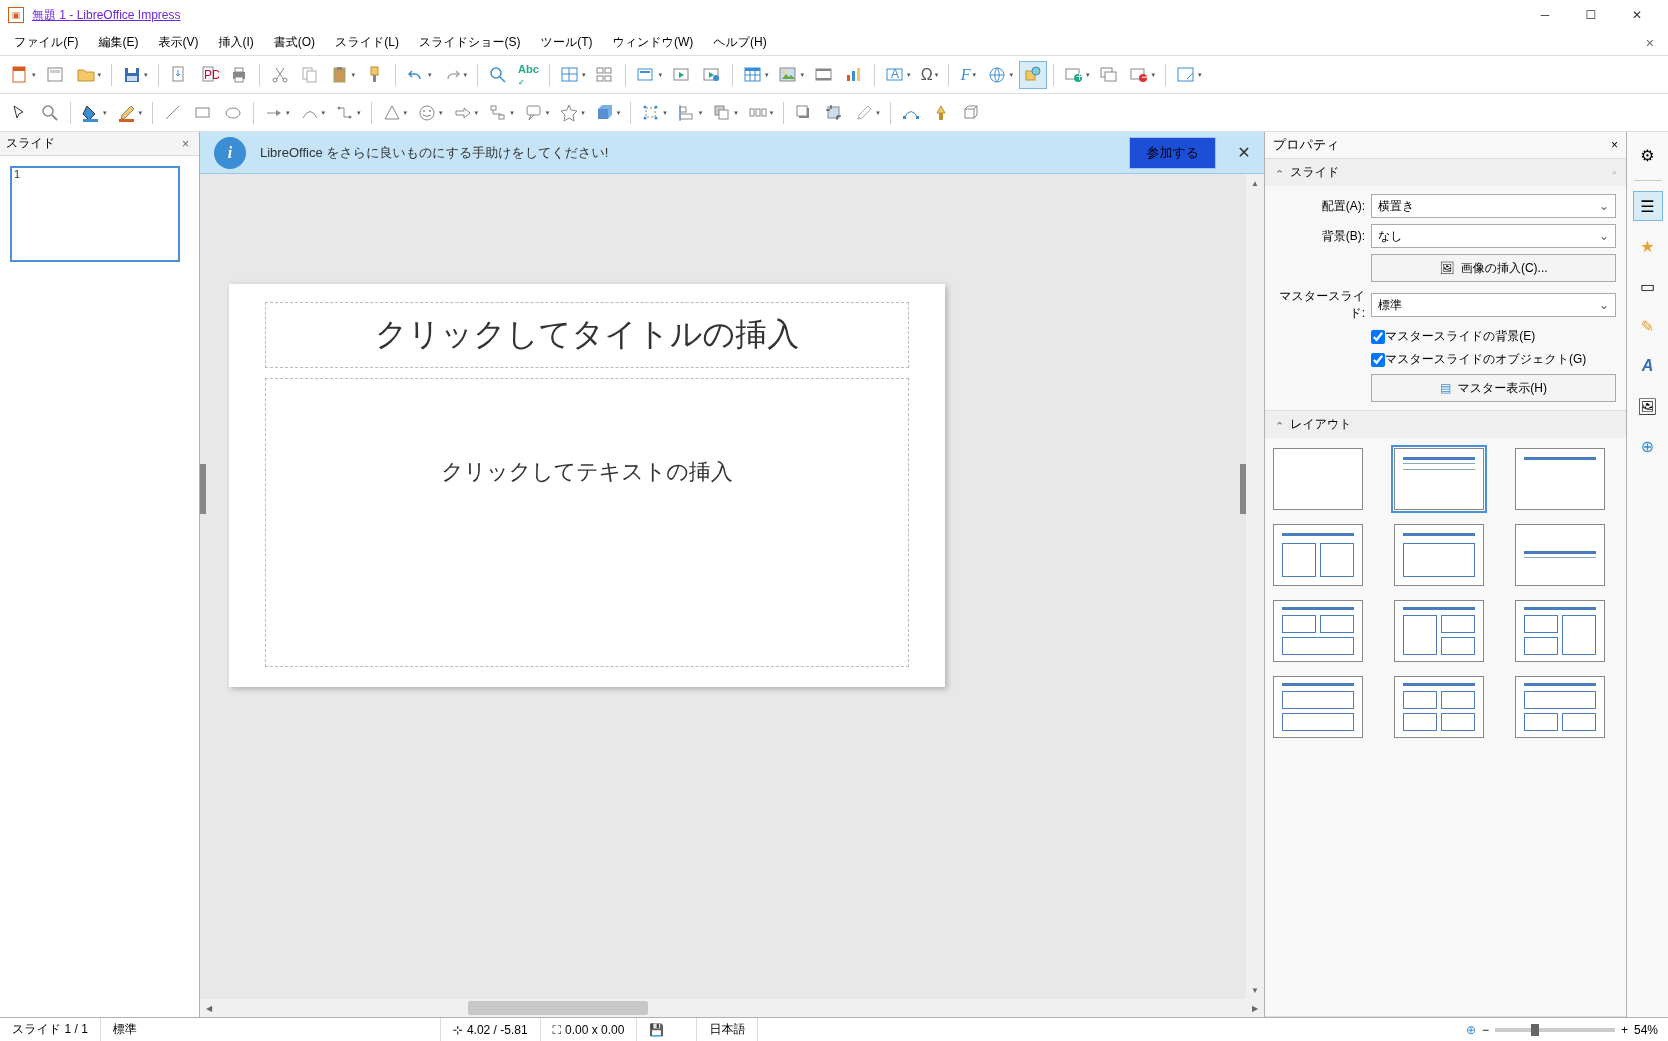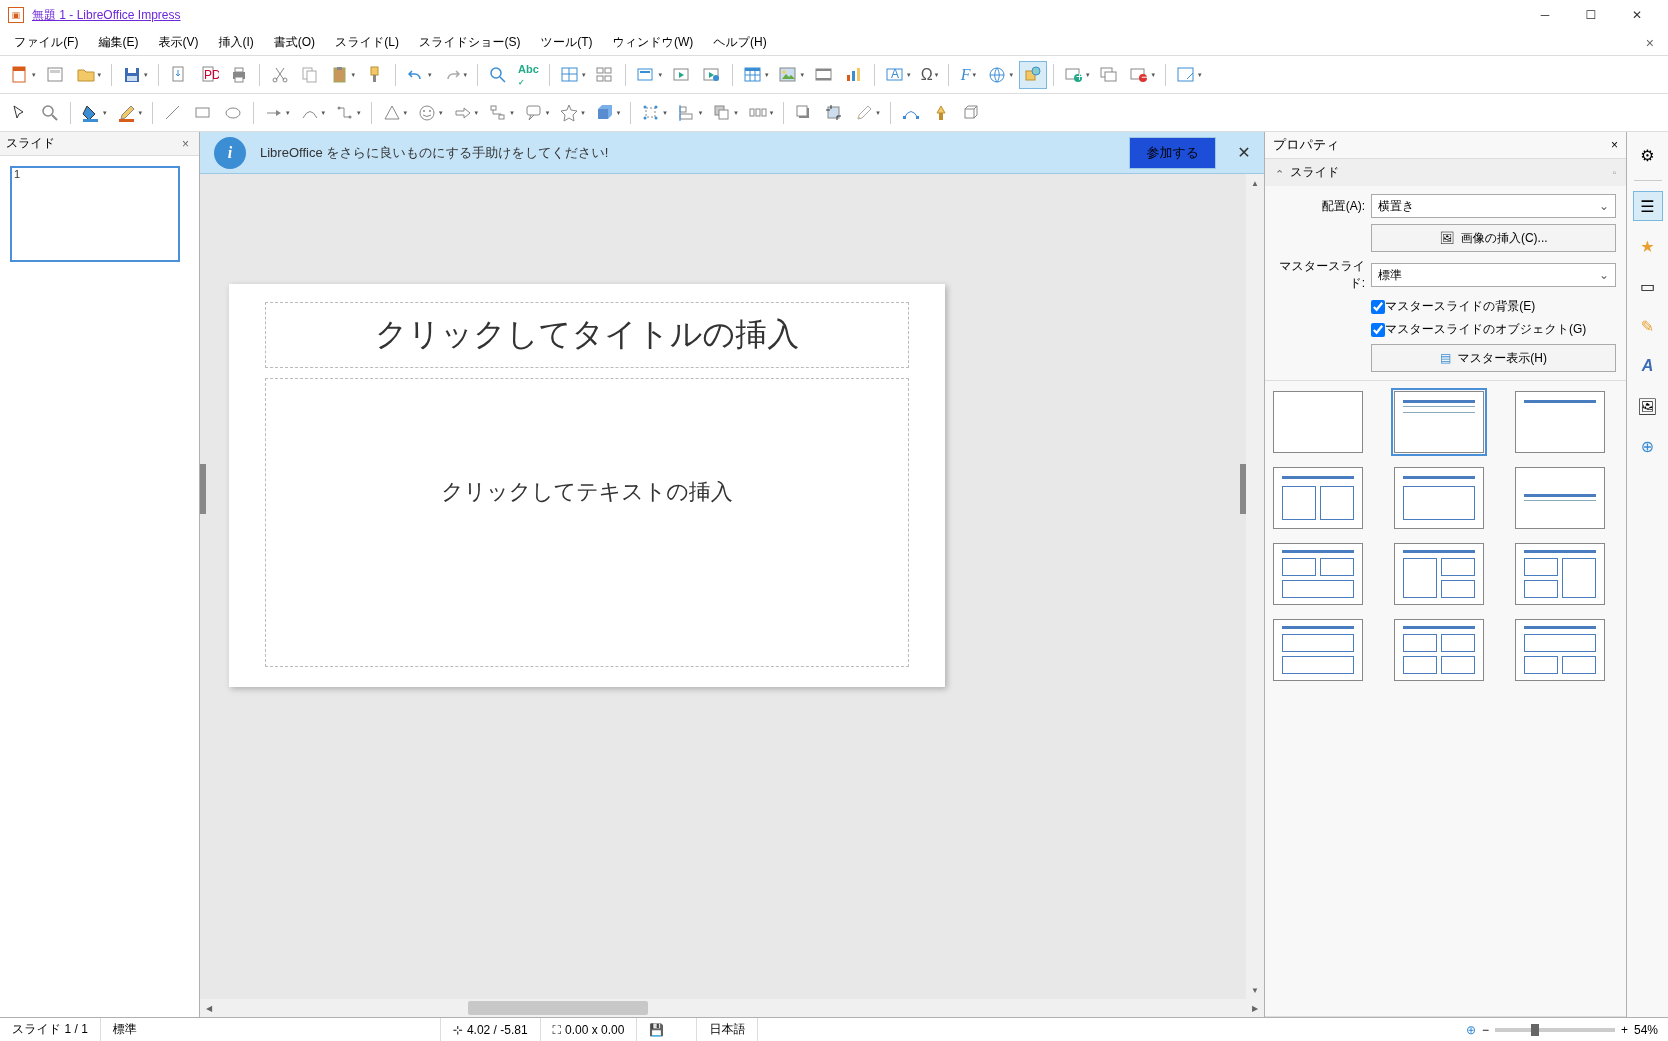--- a/index.html
+++ b/index.html
@@ -32,21 +32,21 @@
 .infobtn { padding:6px 16px; border:1px solid #9cc8e4; background:#1d4ed8; margin-right:8px; font-size:13px; }
 .infoclose { width:40px; text-align:center; font-size:16px; color:#333; }
 .editarea { flex:1; position:relative; overflow:hidden; display:flex; }
 .vscroll { width:18px; background:#f0f0f0; display:flex; flex-direction:column; }
 .vscroll .arrow,.hscroll .arrow { height:18px; width:18px; display:flex; align-items:center; justify-content:center; font-size:8px; color:#666; background:#f0f0f0; }
 .vscroll .track { flex:1; background:#f0f0f0; }
 .canvaswrap { flex:1; position:relative; overflow:hidden; }
 .slide { position:absolute; left:29px; top:110px; width:716px; height:403px; background:#fff; box-shadow:2px 2px 6px rgba(0,0,0,0.25); }
 .ph { position:absolute; border:1px dashed #bbb; display:flex; align-items:center; justify-content:center; }
 .ph.title { left:36px; top:18px; right:36px; height:66px; font-size:32px; color:#333; }
-.ph.body { left:36px; top:94px; right:36px; bottom:20px; font-size:22px; color:#333; align-items:flex-start; padding-top:98px; }
+.ph.body { left:36px; top:94px; right:36px; bottom:20px; font-size:22px; color:#333; align-items:flex-start; padding-top:78px; }
 .hscroll { height:18px; background:#f0f0f0; display:flex; }
 .hscroll .track { flex:1; background:#f0f0f0; position:relative; }
 .hscroll .thumbbar { position:absolute; left:250px; width:180px; top:2px; bottom:2px; background:#c8c8c8; border-radius:2px; }
 .marker { width:6px; background:#888; height:50px; position:absolute; }
 .marker.l { left:0; top:290px; }
 .marker.r { right:0; top:290px; }
 
 .props { width:362px; border-left:1px solid #b0b0b0; background:#f8f8f8; display:flex; flex-direction:column; }
 .propshdr { padding:4px 8px; display:flex; align-items:center; border-bottom:1px solid #ddd; }
 .propshdr .lbl { flex:1; font-size:13px; }
@@ -552,20 +552,24 @@
     </div>
     <div class="section">
       <div class="sechdr">
           <span>スライド</span>
           <span style="margin-left:auto;font-size:10px;color:#888">▫</span>
         </div>
       <div class="secbody">
         <div class="row">
             <label>配置(A):</label>
             <div class="combo">横置き</div>
+          </div>
+        <div class="row">
+            <label>背景(B):</label>
+            <div class="combo">なし</div>
           </div>
         <div class="row">
             <label></label>
             <div class="btn">
               <span>🖼</span>
               <span>画像の挿入(C)...</span>
             </div>
           </div>
         <div class="row">
             <label>マスタースライド:</label>
@@ -582,20 +586,23 @@
         <div class="row">
             <label></label>
             <div class="btn">
               <span style="color:#3b8dd4">▤</span>
               <span>マスター表示(H)</span>
             </div>
           </div>
       </div>
     </div>
     <div class="section" style="flex:1;display:flex;flex-direction:column;min-height:0;">
+      <div class="sechdr">
+          <span>レイアウト</span>
+        </div>
       <div class="layouts">
         <div class="layout"></div>
         <div class="layout sel">
           <div class="ly-bar" style="left:8px;top:8px;right:8px;"></div>
           <div class="ly-bar" style="left:8px;top:14px;right:8px;height:1px;background:#8ab"></div>
           <div class="ly-bar" style="left:8px;top:20px;right:8px;height:1px;background:#8ab"></div>
         </div>
         <div class="layout">
           <div class="ly-bar" style="left:8px;top:8px;right:8px;"></div>
         </div>

